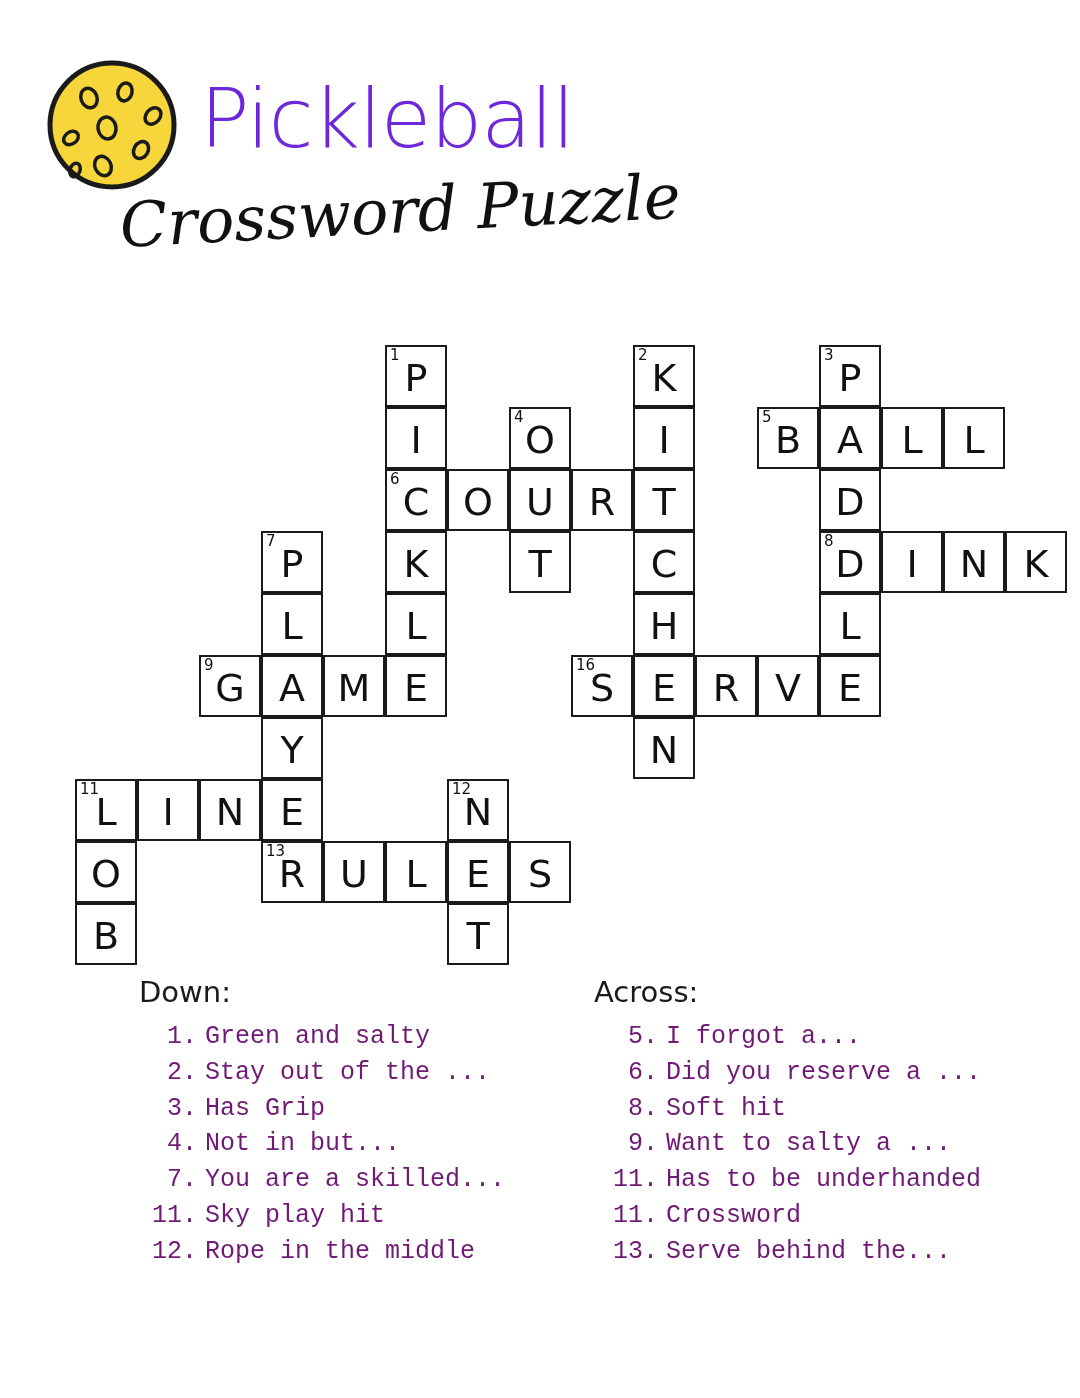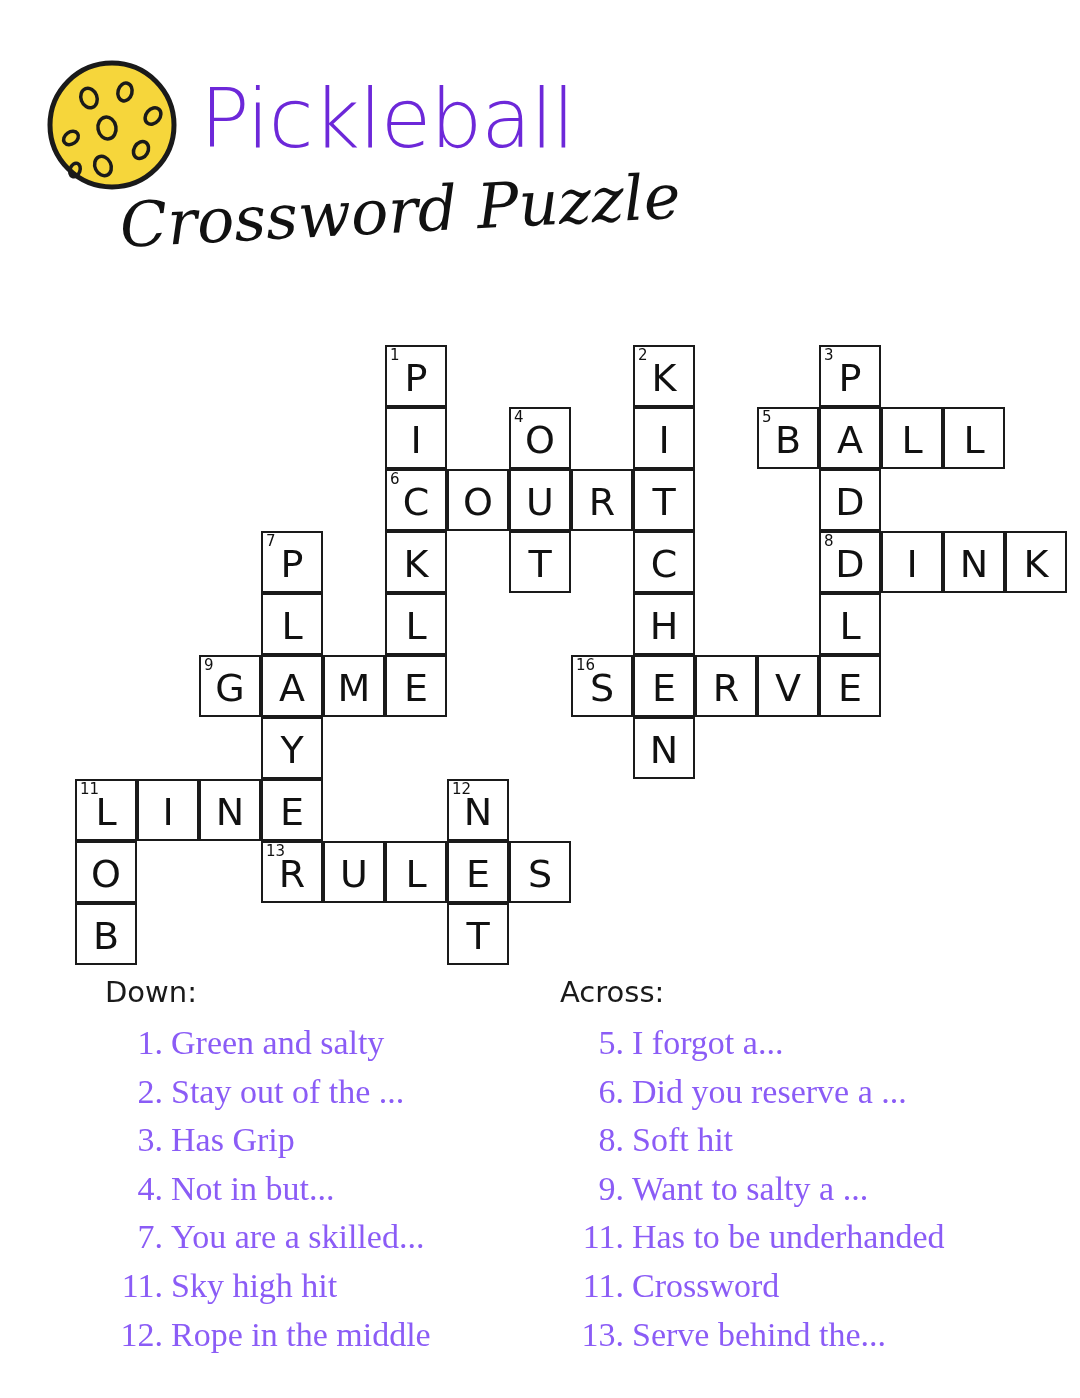--- a/index.html
+++ b/index.html
@@ -103,41 +103,42 @@
   #clues {
     position: absolute;
     left: 0;
     top: 975px;
     width: 1080px;
     height: 360px;
   }
   .clue-col {
     position: absolute;
     top: 0;
+    margin-left: 34px;
   }
   #down-col { left: 105px; width: 420px; }
   #across-col { left: 560px; width: 470px; }
   .clue-heading {
     font-size: 29px;
     color: #1a1a1a;
     margin: 0 0 10px 0;
     font-family: "DejaVu Sans", sans-serif;
     font-weight: 400;
   }
   .clue-list {
     list-style: none;
     margin: 0;
     padding: 0;
   }
   .clue-item {
-    font-size: 34px;
-    color: #8b5cf6;
+    font-size: 25px;
+    color: #701a75;
     line-height: 1.43;
     white-space: nowrap;
-    font-family: Liberation Serif, serif;
+    font-family: Liberation Mono, monospace;
   }
   .clue-num {
     display: inline-block;
     width: 58px;
     text-align: right;
     margin-right: 8px;
   }
   #across-col .clue-num { width: 64px; }
 </style>
 </head>
@@ -337,21 +338,21 @@
 
 <div id="clues">
   <div class="clue-col" id="down-col">
     <div class="clue-heading">Down:</div>
     <ul class="clue-list" id="down-list">
         <li class="clue-item"><span class="clue-num">1.</span><span>Green and salty</span></li>
         <li class="clue-item"><span class="clue-num">2.</span><span>Stay out of the ...</span></li>
         <li class="clue-item"><span class="clue-num">3.</span><span>Has Grip</span></li>
         <li class="clue-item"><span class="clue-num">4.</span><span>Not in but...</span></li>
         <li class="clue-item"><span class="clue-num">7.</span><span>You are a skilled...</span></li>
-        <li class="clue-item"><span class="clue-num">11.</span><span>Sky high hit</span></li>
+        <li class="clue-item"><span class="clue-num">11.</span><span>Sky play hit</span></li>
         <li class="clue-item"><span class="clue-num">12.</span><span>Rope in the middle</span></li>
       </ul>
   </div>
   <div class="clue-col" id="across-col">
     <div class="clue-heading">Across:</div>
     <ul class="clue-list" id="across-list">
         <li class="clue-item"><span class="clue-num">5.</span><span>I forgot a...</span></li>
         <li class="clue-item"><span class="clue-num">6.</span><span>Did you reserve a ...</span></li>
         <li class="clue-item"><span class="clue-num">8.</span><span>Soft hit</span></li>
         <li class="clue-item"><span class="clue-num">9.</span><span>Want to salty a ...</span></li>

